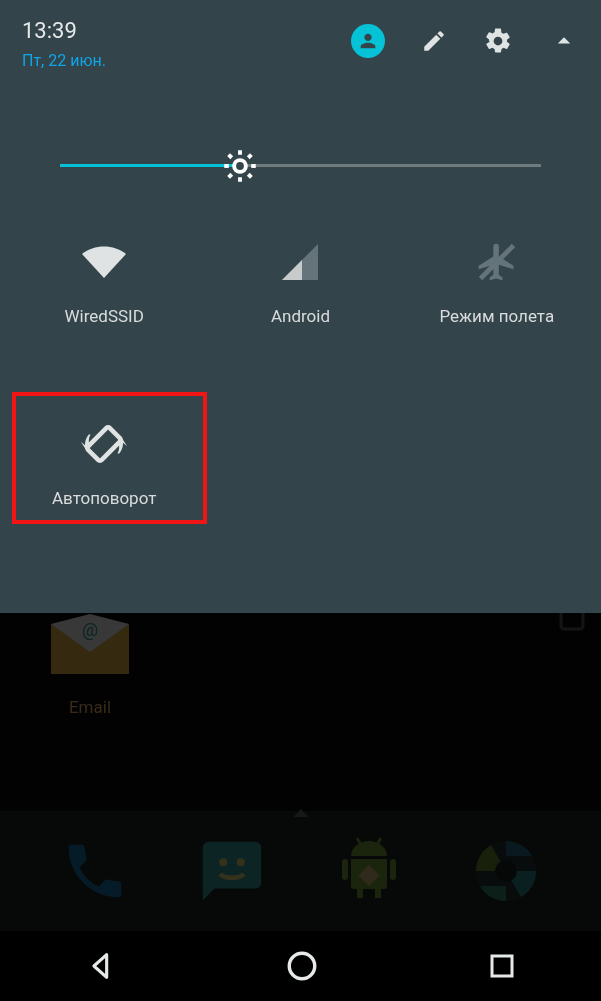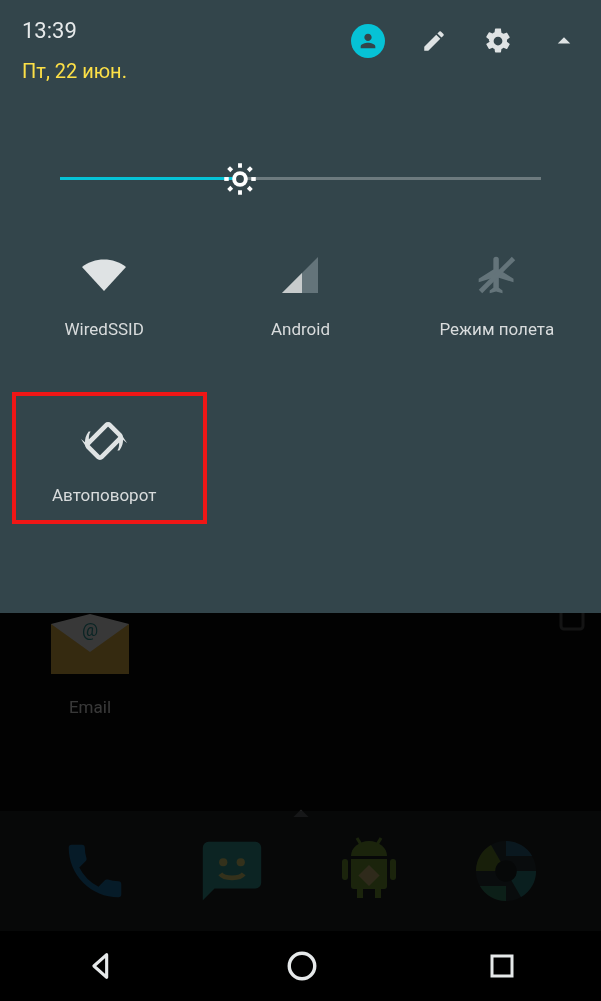--- a/index.html
+++ b/index.html
@@ -2,42 +2,42 @@
 <html><head>
 <meta charset="utf-8">
 <style>
   * { margin: 0; padding: 0; box-sizing: border-box; }
   html, body { width: 601px; height: 1001px; overflow: hidden; font-family: Roboto, Arial, sans-serif; background: #000; color: #d9dcdd; }
   .screen { width: 601px; height: 1001px; position: relative; }
   .shade { position: absolute; top: 0; left: 0; right: 0; height: 613px; background: #33454b; z-index: 10; }
   .status-row { display: flex; align-items: flex-start; padding: 18px 22px 0 22px; }
   .clock { flex: 0 0 auto; }
   .time { font-size: 22px; color: #e6e9ea; }
-  .date { font-size: 20px; color: #fde047; margin-top: 16px; }
+  .date { font-size: 16px; color: #0ea5e9; margin-top: 8px; }
   .spacer { flex: 1 1 auto; }
   .status-icons { display: flex; align-items: center; gap: 36px; padding-top: 6px; }
   .icon { display: inline-flex; align-items: center; justify-content: center; }
   .user-circle { width: 34px; height: 34px; border-radius: 50%; background: #06c2d6; display: flex; align-items: center; justify-content: center; }
   .brightness { margin-top: 72px; padding: 0 60px; position: relative; height: 48px; }
   .track { position: absolute; top: 22px; left: 60px; right: 60px; height: 3px; background: #6d7a7e; }
   .track-fill { position: absolute; top: 22px; left: 60px; width: 180px; height: 3px; background: #06c2d6; }
   .track-thumb { position: absolute; top: 6px; left: 222px; width: 36px; height: 36px; }
-  .tiles { display: grid; grid-template-columns: repeat(3, 1fr); row-gap: 56px; margin-top: 48px; padding: 0 6px 20px; }
+  .tiles { display: grid; grid-template-columns: repeat(3, 1fr); row-gap: 72px; margin-top: 48px; padding: 0 6px 20px; }
   .tile { display: flex; flex-direction: column; align-items: center; justify-content: flex-start; height: 110px; }
   .tile .tile-icon { height: 48px; display: flex; align-items: center; justify-content: center; }
   .tile .tile-label { margin-top: 20px; font-size: 17px; color: #d9dcdd; text-align: center; }
   .highlight { position: absolute; border: 4px solid #f01616; z-index: 20; pointer-events: none; }
   .hl1 { top: 392px; left: 12px; width: 195px; height: 132px; }
   .home { position: absolute; top: 545px; left: 0; right: 0; bottom: 0; background: #0a0a0a; z-index: 1; }
   .home-dim { position:absolute; inset:0; background: rgba(0,0,0,0.78); z-index: 3; }
   .home-content { position: absolute; inset: 0; z-index: 2; }
   .app-row { display: flex; gap: 44px; padding: 60px 40px 0; }
   .app { display: flex; flex-direction: column; align-items: center; width: 100px; }
   .app-icon { width: 78px; height: 78px; display: flex; align-items: center; justify-content: center; }
-  .app-label { margin-top: 14px; font-size: 17px; color: #ffffff; }
+  .app-label { margin-top: 14px; font-size: 17px; color: #fdba74; }
   .drawer-up { position: absolute; left: 0; right: 0; top: 254px; text-align: center; }
   .dock { position: absolute; left: 0; right: 0; bottom: 70px; height: 120px; background: rgba(55,62,65,0.55); display: flex; align-items: center; justify-content: space-around; padding: 0 26px; }
   .dock .d-icon { width: 80px; height: 80px; display: flex; align-items: center; justify-content: center; }
   .navbar { position: absolute; left: 0; right: 0; bottom: 0; height: 70px; background: #000; display: flex; align-items: center; justify-content: space-around; z-index: 5; }
   .clock-badge { position:absolute; right: -10px; top: 0px; width: 80px; height: 90px; z-index:2; opacity: 0.65; }
 </style>
 </head>
 <body>
 
 <div class="screen">

